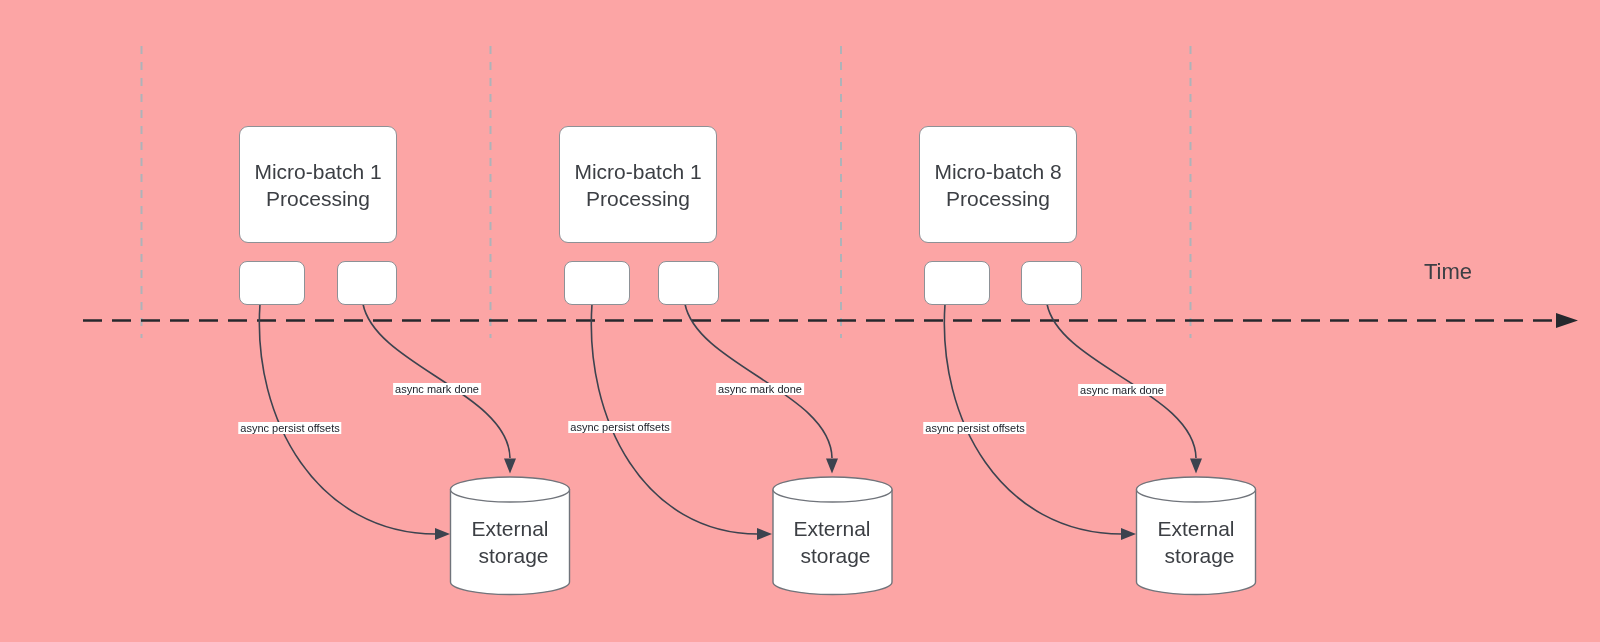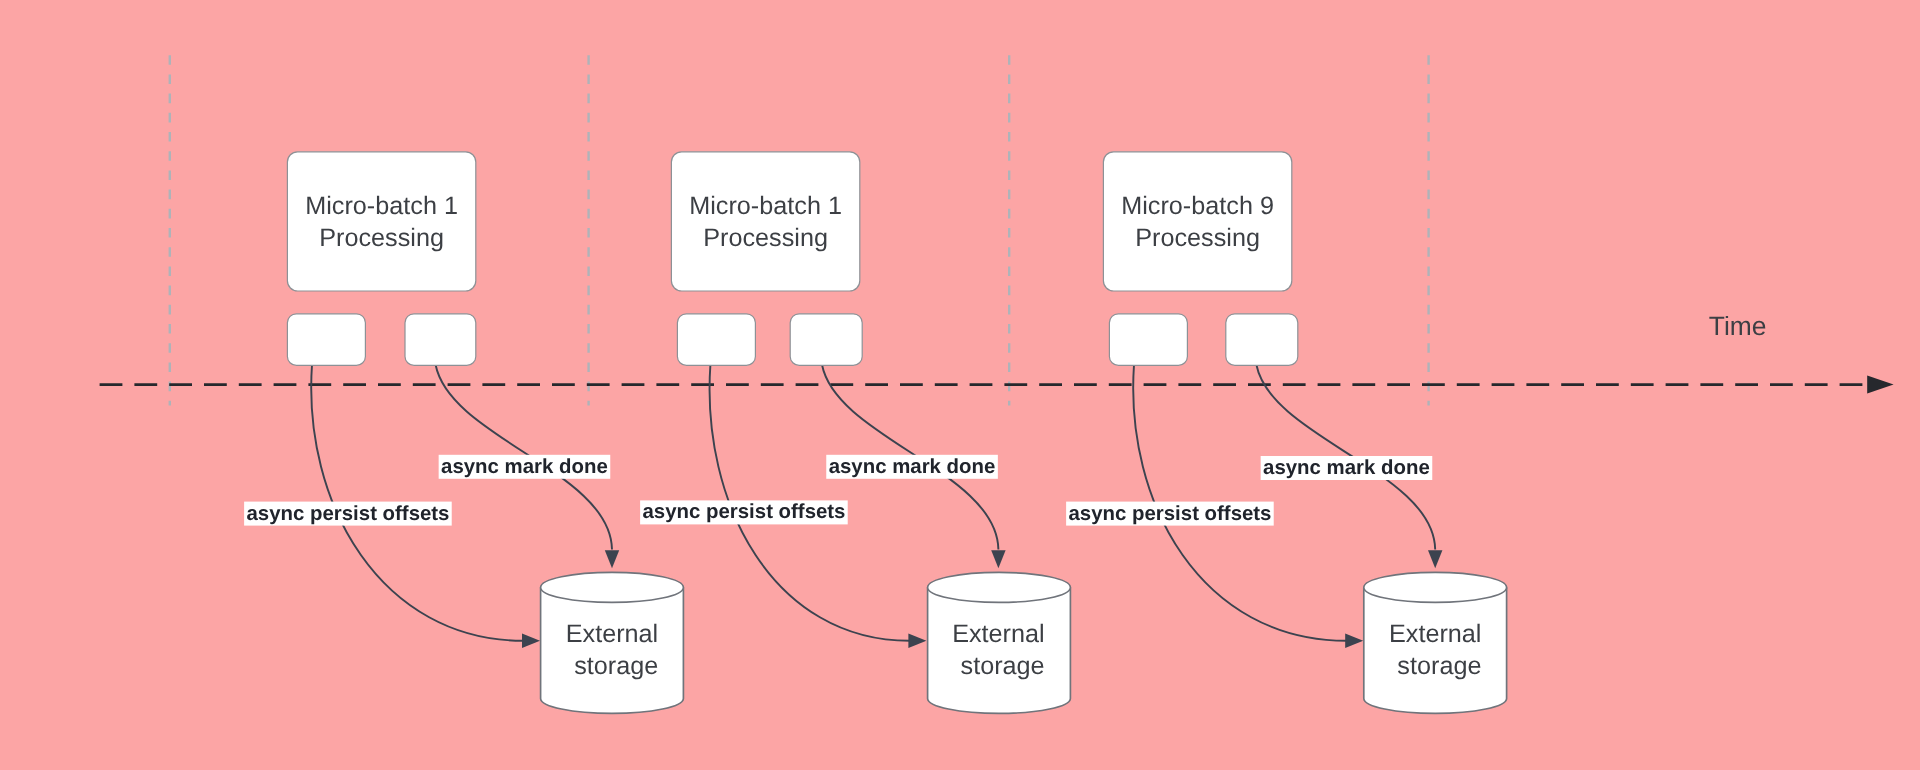--- a/index.html
+++ b/index.html
@@ -7,21 +7,21 @@
           font-family:"Liberation Sans",sans-serif;overflow:hidden}
   .layer{position:absolute;left:0;top:0}
   .node{position:absolute;top:126px;width:156px;height:115px;background:#fff;
         border:1px solid var(--box_border);border-radius:9px;
         display:flex;flex-direction:column;align-items:center;justify-content:center;
         font-size:21px;line-height:27px;color:var(--text);text-align:center}
   .node span{display:block}
   .mini{position:absolute;top:261px;height:42px;background:#fff;
         border:1px solid var(--box_border);border-radius:8px}
   .edge-label{position:absolute;transform:translate(-50%,-50%);
-        font-weight:bold;font-size:17px;color:var(--label_text);
+        font-weight:normal;font-size:11px;color:var(--label_text);
         background:#fff;padding:0 2px;white-space:nowrap}
   .cyl-label{position:absolute;transform:translate(-50%,-50%);
         font-size:21px;line-height:27px;color:var(--text);text-align:right}
   .cyl-label span{display:block}
   .time-label{position:absolute;transform:translate(-50%,-50%);
         font-size:22px;color:var(--text);white-space:nowrap}
 </style>
 </head>
 <body>
 
@@ -98,21 +98,21 @@
   <div class="mini" style="left:564px;width:64px"></div>
   <div class="mini" style="left:658px;width:59px"></div>
   <div class="edge-label" style="left:620px;top:427px">async persist offsets</div>
   <div class="edge-label" style="left:760px;top:389px">async mark done</div>
   <div class="cyl-label" style="left:832px;top:542px">
     <span>External</span>
     <span>storage</span>
   </div>
 
   <div class="node" style="left:919px">
-    <span>Micro-batch 9</span>
+    <span>Micro-batch 8</span>
     <span>Processing</span>
   </div>
   <div class="mini" style="left:924px;width:64px"></div>
   <div class="mini" style="left:1021px;width:59px"></div>
   <div class="edge-label" style="left:975px;top:428px">async persist offsets</div>
   <div class="edge-label" style="left:1122px;top:390px">async mark done</div>
   <div class="cyl-label" style="left:1196px;top:542px">
     <span>External</span>
     <span>storage</span>
   </div>

